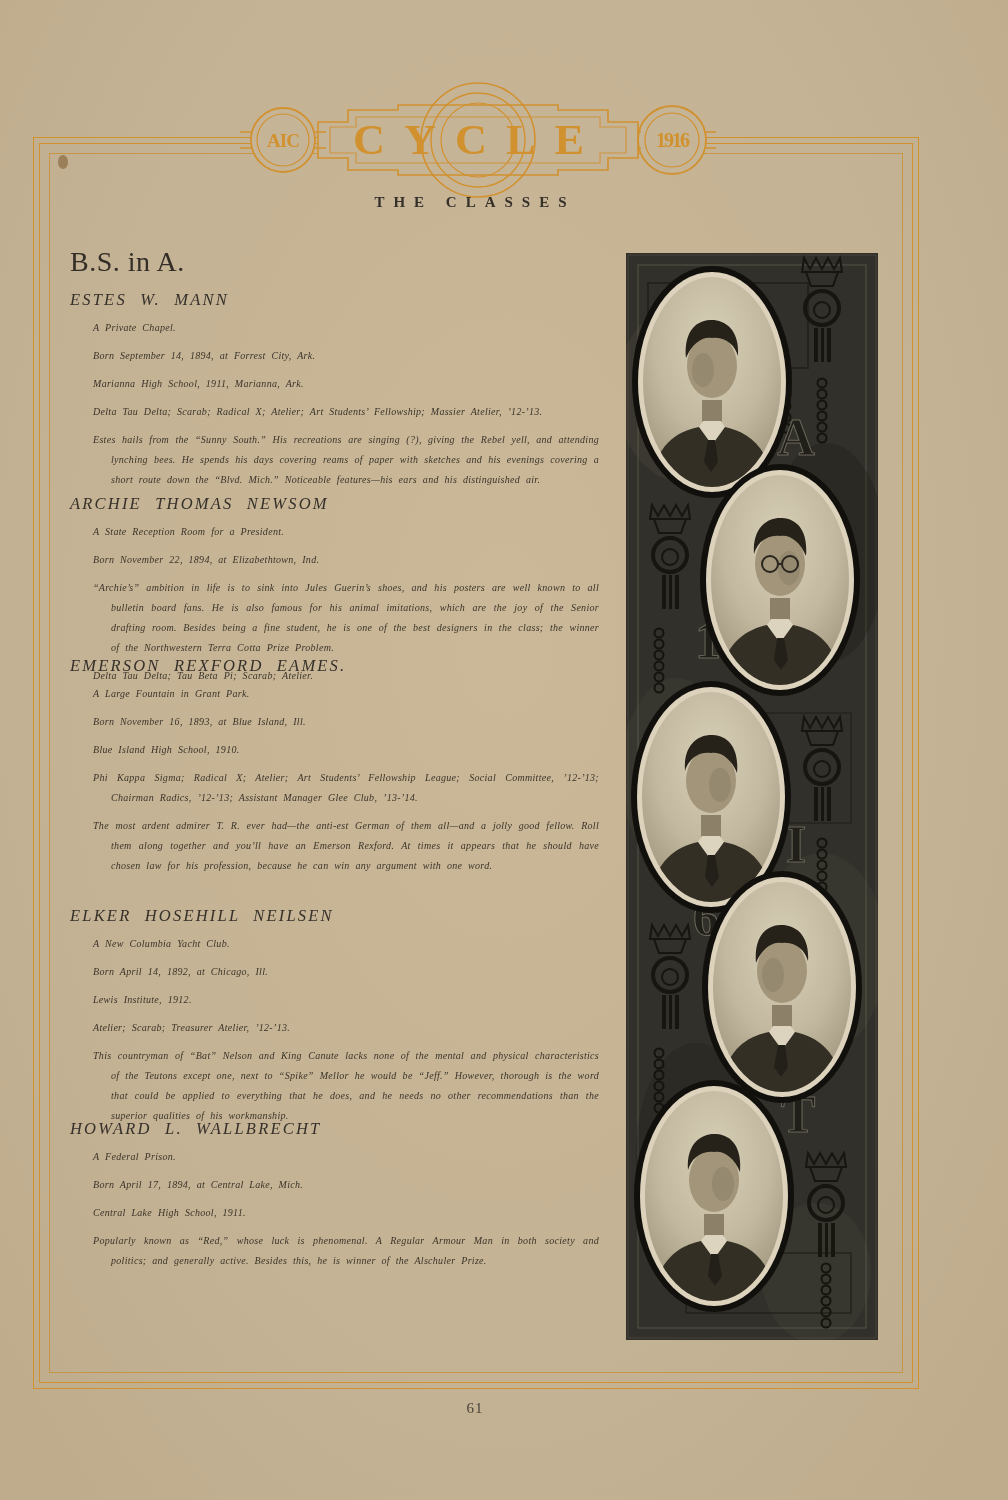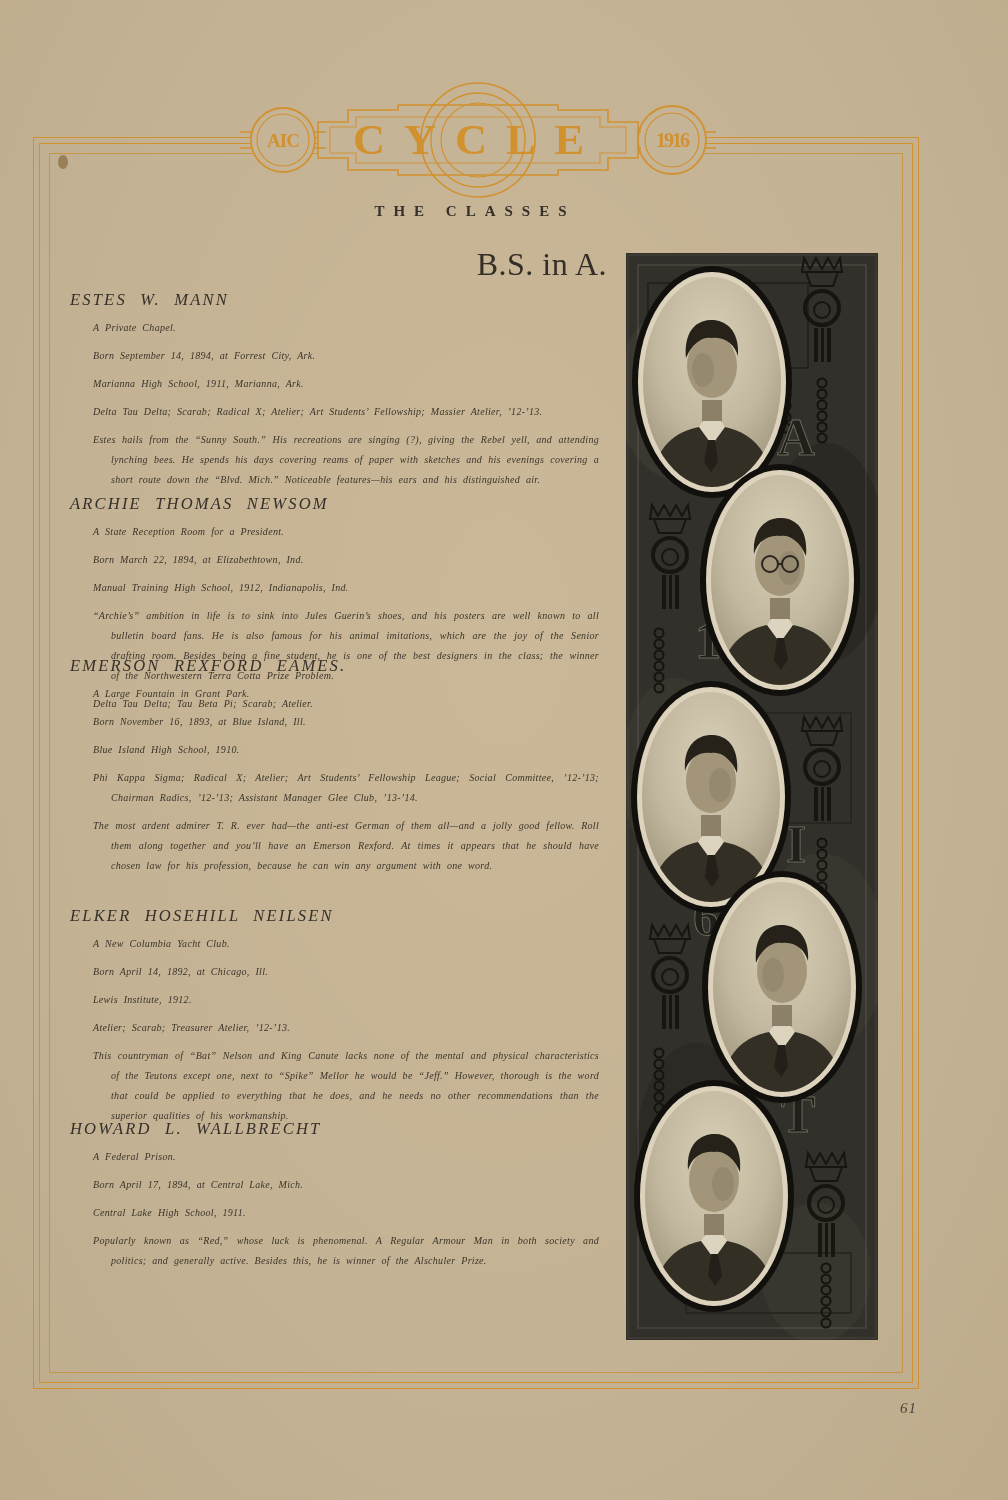--- a/index.html
+++ b/index.html
@@ -14,41 +14,41 @@
     color:#3b352a;
   }
   
   .frame-a{position:absolute;left:33px;top:137px;width:884px;height:1250px;border:1.5px solid #d2912f;}
   .frame-b{position:absolute;left:39px;top:143px;width:872px;height:1238px;border:1px solid #d2912f;}
   .frame-c{position:absolute;left:49px;top:153px;width:852px;height:1218px;border:1px solid #c98f35;opacity:.8;}
   .stain{position:absolute;left:58px;top:155px;width:10px;height:14px;border-radius:50%;
     background:rgba(122,88,40,.55);filter:blur(.5px);}
   .banner-svg{position:absolute;left:0;top:75px;}
   .section-heading{
-    position:absolute;left:33px;top:203px;width:884px;text-align:center;
+    position:absolute;left:33px;top:194px;width:884px;text-align:center;
     font-size:15px;font-weight:bold;letter-spacing:9px;color:#35302a;
   }
   .degree-title{
-    position:absolute;left:70px;top:246px;width:537px;text-align:right;
-    font-size:32px;color:#332e27;letter-spacing:.5px;
+    position:absolute;left:70px;top:246px;width:537px;text-align:left;
+    font-size:28px;color:#332e27;letter-spacing:.5px;
   }
   .entry{position:absolute;left:70px;width:537px;font-style:italic;}
   .entry-name{
     margin:0 0 7px 0;font-size:16.5px;font-weight:normal;
     letter-spacing:2.2px;word-spacing:7px;color:#35302a;
   }
   .line{
     margin:8px;padding-left:33px;text-indent:-18px;
     font-size:10px;line-height:20px;letter-spacing:.3px;word-spacing:3px;color:#3b352a;
   }
   .just{text-align:justify;}
   .photo-strip{position:absolute;left:626px;top:253px;width:252px;height:1087px;}
   .page-number{
-    position:absolute;left:33px;top:1400px;width:884px;text-align:right;
-    font-size:15px;letter-spacing:1px;color:#4a443a;font-style:italic;
+    position:absolute;left:33px;top:1400px;width:884px;text-align:center;
+    font-size:15px;letter-spacing:1px;color:#4a443a;
   }
 </style>
 </head>
 <body>
 
 <div class="page">
 
   <div class="frame-a"></div>
   <div class="frame-b"></div>
   <div class="frame-c"></div>
@@ -85,22 +85,21 @@
     <p class="line">A Private Chapel.</p>
     <p class="line">Born September 14, 1894, at Forrest City, Ark.</p>
     <p class="line">Marianna High School, 1911, Marianna, Ark.</p>
     <p class="line just">Delta Tau Delta; Scarab; Radical X; Atelier; Art Students’ Fellowship; Massier Atelier, ’12-’13.</p>
     <p class="line just">Estes hails from the “Sunny South.” His recreations are singing (?), giving the Rebel yell, and attending lynching bees. He spends his days covering reams of paper with sketches and his evenings covering a short route down the “Blvd. Mich.” Noticeable features—his ears and his distinguished air.</p>
   </section>
 
   <section class="entry" style="top:494px">
     <h3 class="entry-name">ARCHIE THOMAS NEWSOM</h3>
     <p class="line">A State Reception Room for a President.</p>
-    <p class="line">Born March 22, 1894, at Elizabethtown, Ind.</p>
-    <p class="line">Manual Training High School, 1912, Indianapolis, Ind.</p>
+    <p class="line">Born November 22, 1894, at Elizabethtown, Ind.</p>
     <p class="line just">“Archie’s” ambition in life is to sink into Jules Guerin’s shoes, and his posters are well known to all bulletin board fans. He is also famous for his animal imitations, which are the joy of the Senior drafting room. Besides being a fine student, he is one of the best designers in the class; the winner of the Northwestern Terra Cotta Prize Problem.</p>
     <p class="line just">Delta Tau Delta; Tau Beta Pi; Scarab; Atelier.</p>
   </section>
 
   <section class="entry" style="top:656px">
     <h3 class="entry-name">EMERSON REXFORD EAMES.</h3>
     <p class="line">A Large Fountain in Grant Park.</p>
     <p class="line">Born November 16, 1893, at Blue Island, Ill.</p>
     <p class="line">Blue Island High School, 1910.</p>
     <p class="line just">Phi Kappa Sigma; Radical X; Atelier; Art Students’ Fellowship League; Social Committee, ’12-’13; Chairman Radics, ’12-’13; Assistant Manager Glee Club, ’13-’14.</p>

